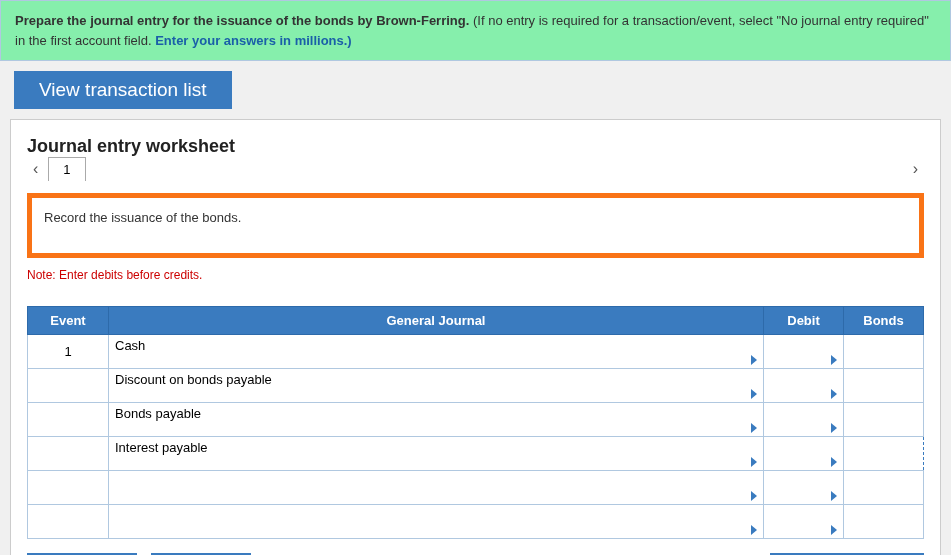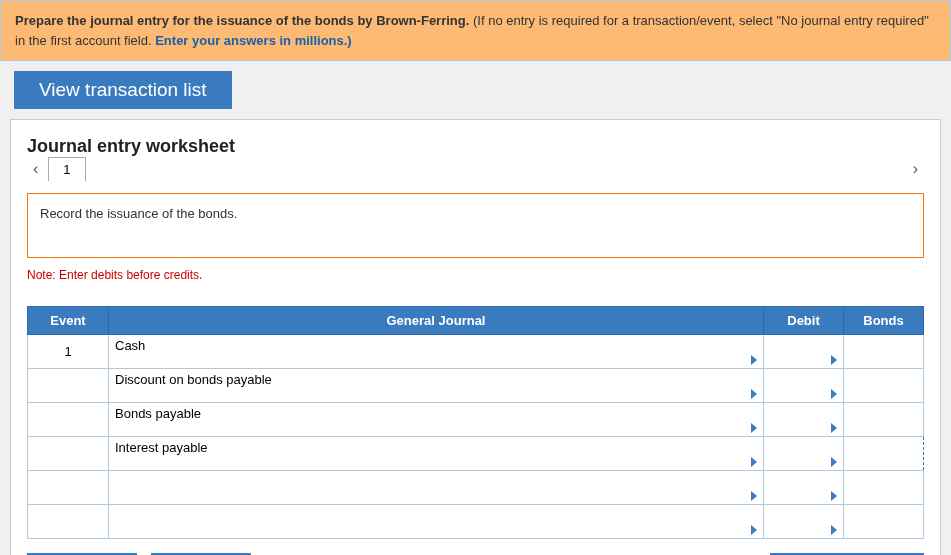--- a/index.html
+++ b/index.html
@@ -5,21 +5,21 @@
     * { box-sizing: border-box; margin: 0; padding: 0; }
     body {
       font-family: Arial, sans-serif;
       font-size: 13px;
       background: #f0f0f0;
       width: 951px;
       min-height: 555px;
     }
 
     .instructions-banner {
-      background: #fdba74;
+      background: #86efac;
       border: 1px solid #b0c8e0;
       padding: 10px 14px;
       font-size: 13px;
       line-height: 1.5;
       color: #333;
     }
     .instructions-banner strong {
       font-weight: bold;
     }
     .instructions-banner .blue-text {
@@ -77,21 +77,21 @@
       flex: 1;
     }
     .tab-nav-right {
       font-size: 16px;
       color: #555;
       cursor: pointer;
       padding: 2px 6px;
     }
 
     .description-box {
-      border: 1px solid #f97316;
+      border: 5px solid #f97316;
       padding: 12px;
       margin-bottom: 10px;
       font-size: 13px;
       color: #333;
       min-height: 65px;
       background: #fff;
     }
 
     .note-text {
       color: #cc0000;

